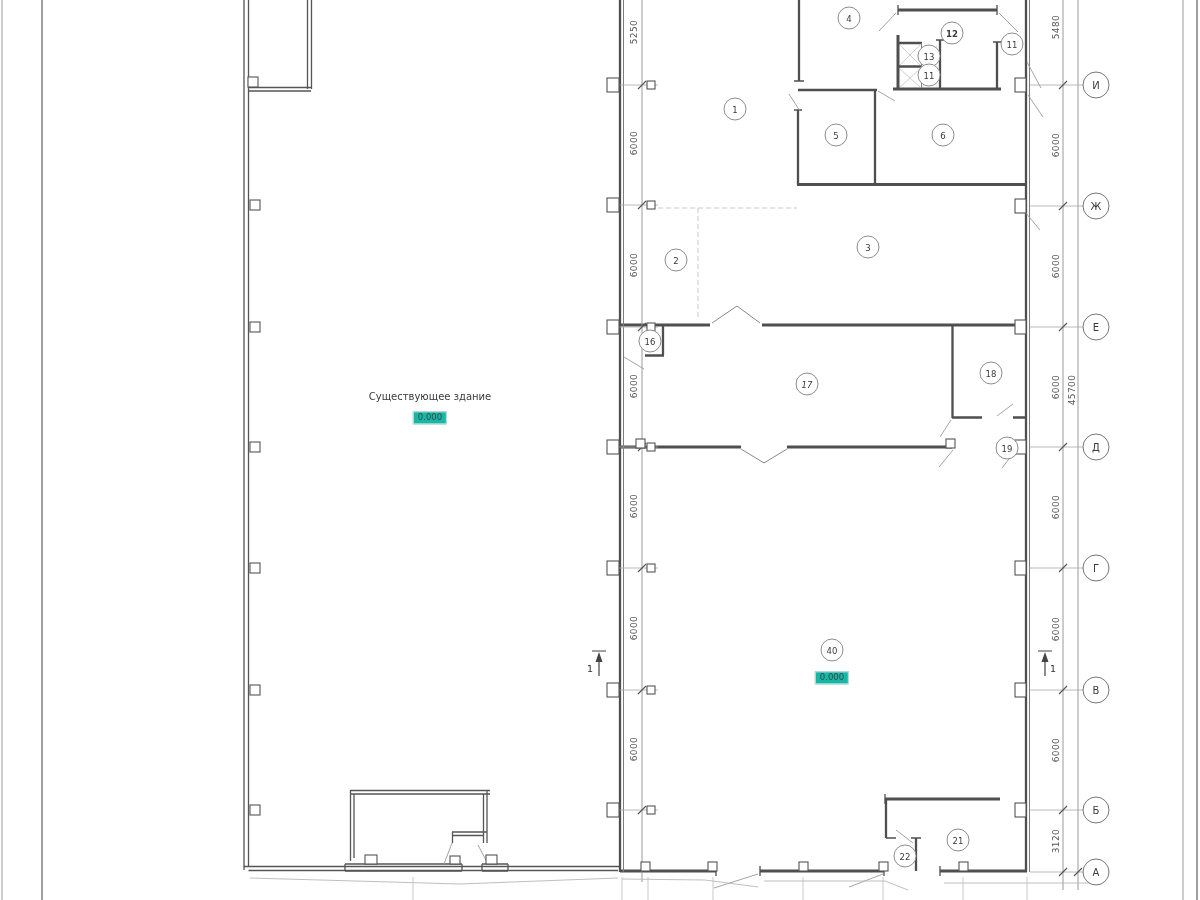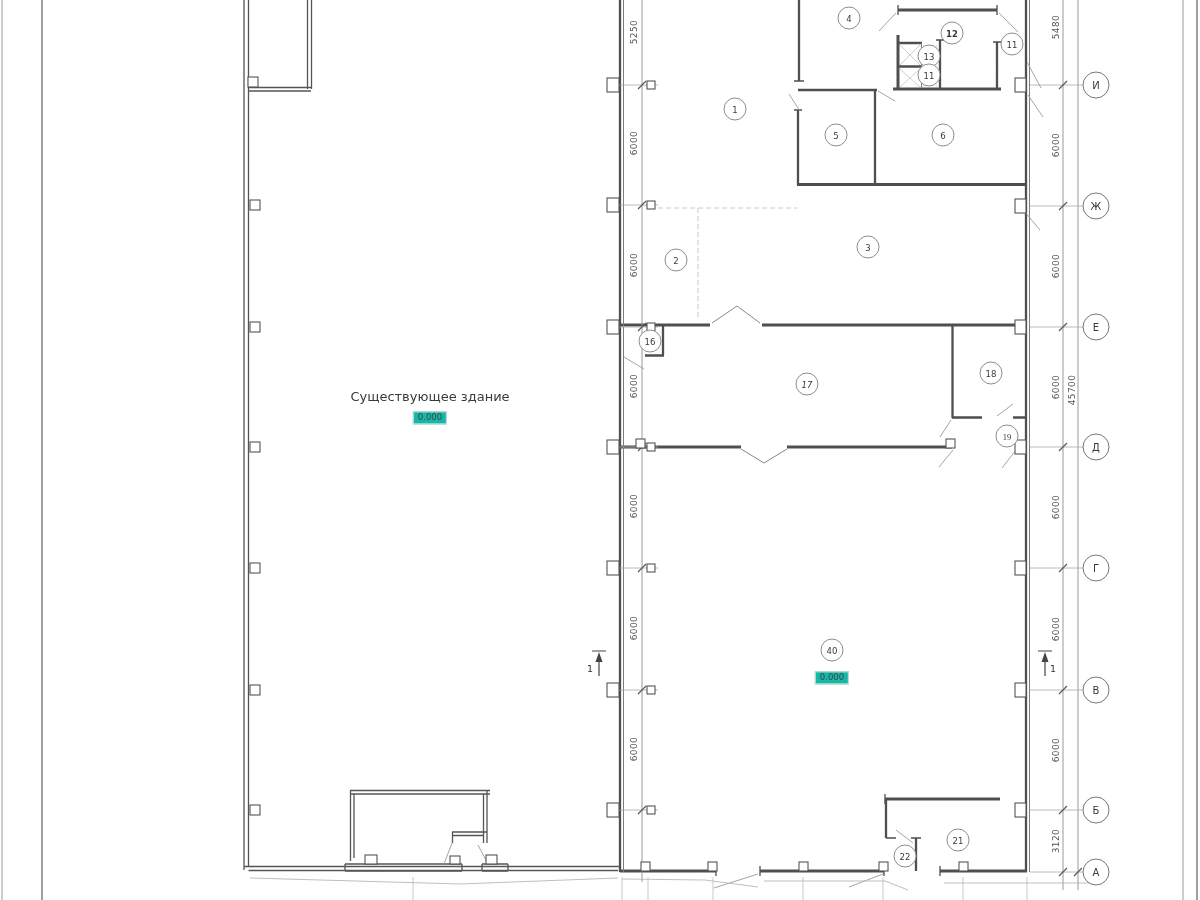--- a/index.html
+++ b/index.html
@@ -7,21 +7,21 @@
          font-family:"DejaVu Sans","Liberation Sans",sans-serif;}
   #plan-svg{position:absolute;left:0;top:0;}
   #overlay{position:absolute;left:0;top:0;width:1200px;height:900px;}
   .bubble{position:absolute;border:1px solid #8d8d8d;border-radius:50%;background:#fff;
           display:flex;align-items:center;justify-content:center;color:#3a3a3a;
           transform:translate(-50%,-50%);box-sizing:border-box;}
   .room-bubble{width:23px;height:23px;font-size:8.5px;}
   .axis-bubble{width:27px;height:27px;font-size:10px;border-color:#777;}
   .dim{position:absolute;color:#555;font-size:9px;white-space:nowrap;letter-spacing:.4px;
        transform:translate(-50%,-50%) rotate(-90deg);}
-  .lbl{position:absolute;color:#3a3a3a;font-size:13px;transform:translate(-50%,-50%);white-space:nowrap;}
+  .lbl{position:absolute;color:#3a3a3a;font-size:10px;transform:translate(-50%,-50%);white-space:nowrap;}
   .elev{position:absolute;transform:translate(-50%,-50%);border:1px solid #dcdcdc;background:#14b8a6;
         color:#444;font-size:8.5px;padding:1px 4px;line-height:1.1;}
   .sec{position:absolute;color:#333;font-size:9.5px;transform:translate(-50%,-50%);}
 </style>
 </head>
 <body>
 
 <div id="sheet">
 
   <svg id="plan-svg" width="1200" height="900" viewBox="0 0 1200 900">
@@ -152,21 +152,21 @@
       <div class="bubble room-bubble" style="left: 849px; top: 18px;">4</div>
       <div class="bubble room-bubble" style="left: 836px; top: 135px;">5</div>
       <div class="bubble room-bubble" style="left: 1012px; top: 44px; text-align: right;">11</div>
       <div class="bubble room-bubble" style="left: 952px; top: 33px; font-weight: bold;">12</div>
       <div class="bubble room-bubble" style="left: 929px; top: 56px;">13</div>
       <div class="bubble room-bubble" style="left: 929px; top: 75px;">11</div>
       <div class="bubble room-bubble" style="left: 943px; top: 135px;">6</div>
       <div class="bubble room-bubble" style="left: 650px; top: 341px;">16</div>
       <div class="bubble room-bubble" style="left: 807px; top: 384px; font-style: italic;">17</div>
       <div class="bubble room-bubble" style="left: 991px; top: 373px;">18</div>
-      <div class="bubble room-bubble" style="left: 1007px; top: 436px; font-family: Liberation Serif, serif;">19</div>
+      <div class="bubble room-bubble" style="left: 1007px; top: 448px;">19</div>
       <div class="bubble room-bubble" style="left: 832px; top: 650px;">40</div>
       <div class="bubble room-bubble" style="left: 958px; top: 840px;">21</div>
       <div class="bubble room-bubble" style="left: 905px; top: 856px;">22</div>
       <div class="bubble axis-bubble" style="left: 1096px; top: 85px;">И</div>
       <div class="bubble axis-bubble" style="left: 1096px; top: 206px;">Ж</div>
       <div class="bubble axis-bubble" style="left: 1096px; top: 327px;">Е</div>
       <div class="bubble axis-bubble" style="left: 1096px; top: 447px;">Д</div>
       <div class="bubble axis-bubble" style="left: 1096px; top: 568px;">Г</div>
       <div class="bubble axis-bubble" style="left: 1096px; top: 690px;">В</div>
       <div class="bubble axis-bubble" style="left: 1096px; top: 810px;">Б</div>

